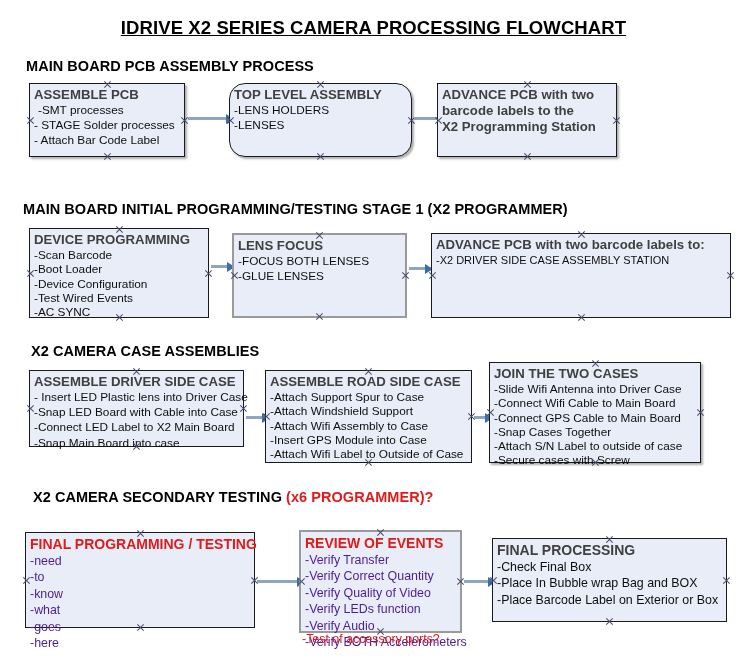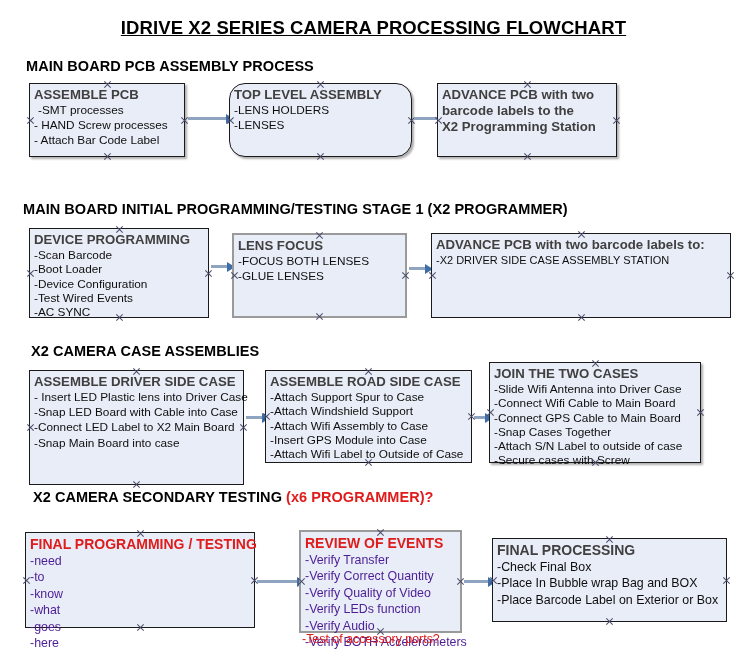--- a/index.html
+++ b/index.html
@@ -133,21 +133,21 @@
 
   <div class="main-title">IDRIVE X2  SERIES CAMERA PROCESSING FLOWCHART</div>
 
   <div class="section-heading" style="left:26px; top:58px;">
     <span>MAIN BOARD PCB ASSEMBLY PROCESS</span>
   </div>
 
   <div class="node shadowed" style="left:29px; top:83px; width:156px; height:74px;">
     <div class="node-title">ASSEMBLE PCB</div>
     <div class="node-line" style="padding-left:4px;">-SMT processes</div>
-    <div class="node-line">- HAND Screw processes</div>
+    <div class="node-line">- STAGE Solder processes</div>
     <div class="node-line">- Attach Bar Code Label</div>
     <span class="handle" style="left:50%; top:0;"></span>
     <span class="handle" style="left:50%; top:100%;"></span>
     <span class="handle" style="left:0; top:50%;"></span>
     <span class="handle" style="left:100%; top:50%;"></span>
   </div>
 
   <div class="connector" style="left:188px; top:117px; width:40px;"></div>
   <div class="arrowhead" style="left:226px; top:113.5px;"></div>
 
@@ -213,21 +213,21 @@
     <span class="handle" style="left:50%; top:0;"></span>
     <span class="handle" style="left:50%; top:100%;"></span>
     <span class="handle" style="left:0; top:50%;"></span>
     <span class="handle" style="left:100%; top:50%;"></span>
   </div>
 
   <div class="section-heading" style="left:31px; top:343px;">
     <span>X2 CAMERA CASE ASSEMBLIES</span>
   </div>
 
-  <div class="node" style="left:29px; top:370px; width:215px; height:115px;">
+  <div class="node" style="left:29px; top:370px; width:215px; height:77px;">
     <div class="node-title">ASSEMBLE DRIVER SIDE CASE</div>
     <div class="node-line">- Insert LED Plastic lens into Driver Case</div>
     <div class="node-line">-Snap LED Board with Cable into Case</div>
     <div class="node-line">-Connect LED Label to X2 Main Board</div>
     <div class="node-line">-Snap Main Board into case</div>
     <span class="handle" style="left:50%; top:0;"></span>
     <span class="handle" style="left:50%; top:100%;"></span>
     <span class="handle" style="left:0; top:50%;"></span>
     <span class="handle" style="left:100%; top:50%;"></span>
   </div>

